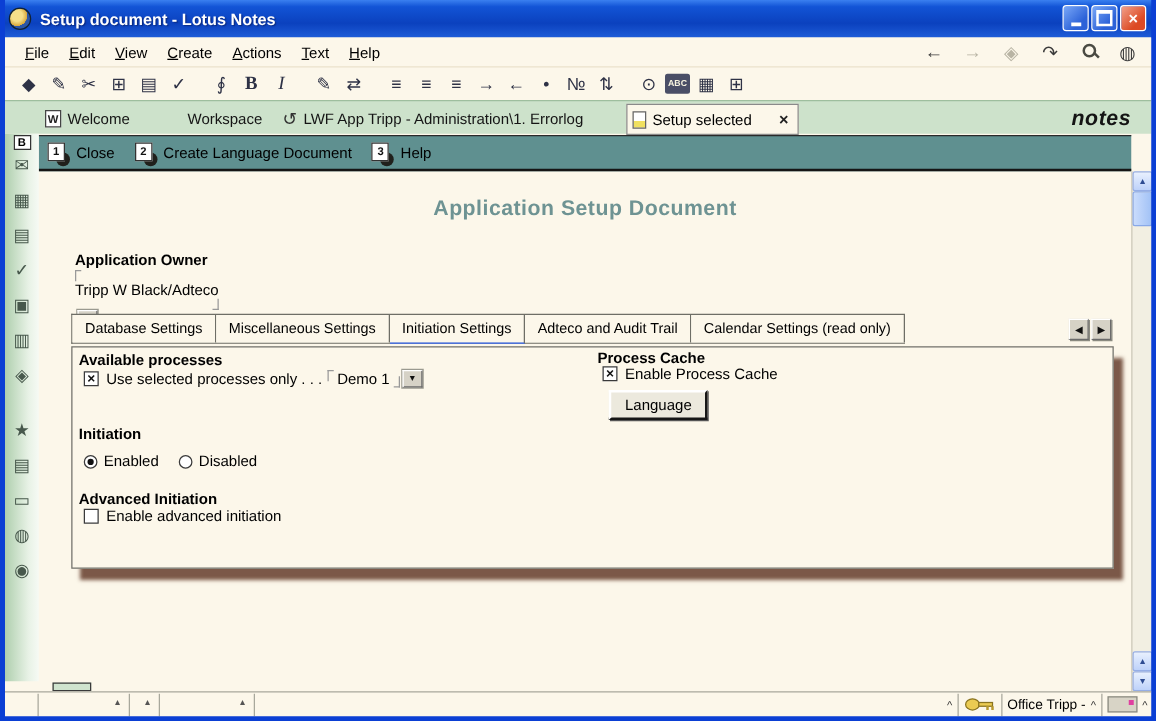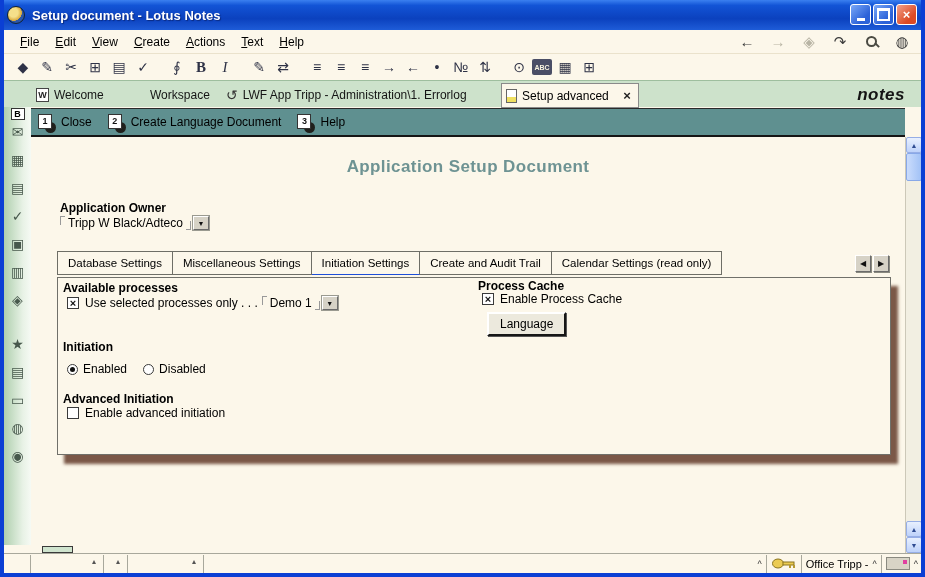--- a/index.html
+++ b/index.html
@@ -94,21 +94,21 @@
   .sbi { width:22px; height:22px; margin-bottom:6px; display:flex; align-items:center;
     justify-content:center; font-size:14px; color:#47584C; cursor:default; }
   .sbi.group-gap { margin-top:16px; }
 
   
   .content { position:absolute; left:31px; top:137px; width:874px; height:408px;
     background:#FCF7EA; z-index:4; }
   .form-title { position:absolute; left:0; top:20px; width:100%; text-align:center;
     font-size:17px; font-weight:bold; color:#6E9393; letter-spacing:0.4px; }
   .owner-label { position:absolute; left:29px; top:64px; font-size:12px; font-weight:bold; color:#000; }
-  .owner-row { position:absolute; left:29px; top:79px; display:flex; align-items:flex-start; font-size:12px; }
+  .owner-row { position:absolute; left:29px; top:79px; display:flex; align-items:flex-start; font-size:12px;flex-direction:column; }
   .fld-open { display:inline-block; width:5px; height:9px; border-left:1px solid #999;
     border-top:1px solid #999; margin-right:3px; align-self:flex-start; }
   .fld-close { display:inline-block; width:5px; height:9px; border-right:1px solid #999;
     border-bottom:1px solid #999; margin-left:3px; align-self:flex-end; }
   .dd-btn { width:16px; height:14px; margin-left:2px; background:#D6D2C6;
     border:1px solid; border-color:#FFF #6B6B6B #6B6B6B #FFF; box-shadow:0 0 0 1px #9A9A90;
     font-size:7px; color:#111; display:flex; align-items:center; justify-content:center; cursor:default; }
 
   
   .tabstrip { position:absolute; left:26px; top:114px; display:flex;
@@ -233,21 +233,21 @@
   </span>
   <span class="wtab wtab-workspace">
     <span>Workspace</span>
   </span>
   <span class="wtab wtab-errorlog">
     <span class="refresh-glyph">↺</span>
     <span>LWF App Tripp - Administration\1. Errorlog</span>
   </span>
   <span class="wtab-active">
     <span class="doc-icon"></span>
-    <span>Setup advanced</span>
+    <span>Setup selected</span>
     <span class="tab-close">×</span>
   </span>
   <span class="notes-logo">notes</span>
 </div>
 
 <div class="actionbar">
   <span class="action">
     <span class="num-icon">
       <span class="num-page">1</span>
         <span class="num-moon"></span>
@@ -294,21 +294,21 @@
     <span class="fld-open"></span>
     <span>Tripp W Black/Adteco</span>
     <span class="fld-close"></span>
     <span class="dd-btn">▼</span>
   </div>
 
   <div class="tabstrip">
     <span class="ftab">Database Settings</span>
     <span class="ftab">Miscellaneous Settings</span>
     <span class="ftab active">Initiation Settings</span>
-    <span class="ftab">Create and Audit Trail</span>
+    <span class="ftab">Adteco and Audit Trail</span>
     <span class="ftab">Calendar Settings (read only)</span>
   </div>
   <div class="tab-scroll">
     <span class="tsb">◀</span>
     <span class="tsb">▶</span>
   </div>
 
   <div class="panel">
     <div class="heading" style="left:5px; top:3px;">Available processes</div>
     <div class="row" style="left:9px; top:18px;">

